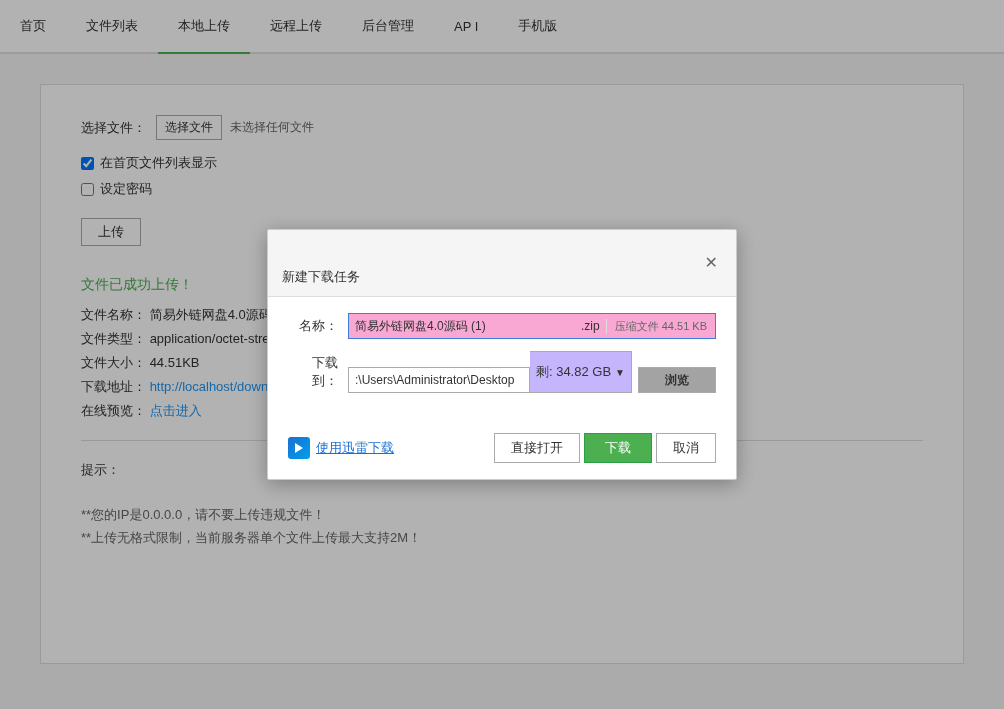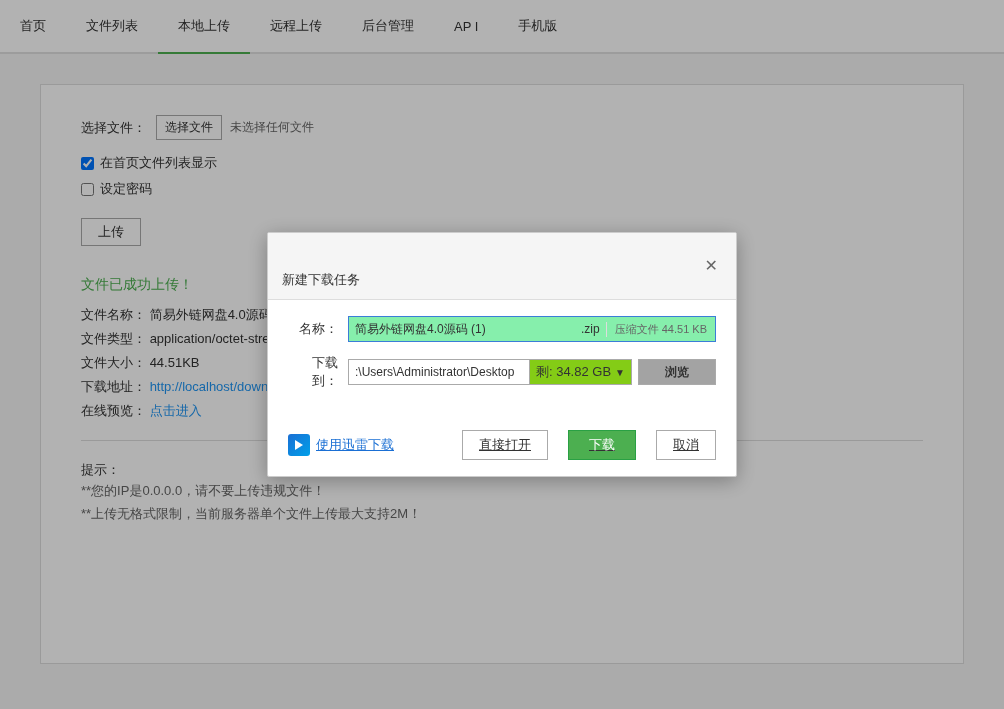--- a/index.html
+++ b/index.html
@@ -115,21 +115,21 @@
     .divider {
       border: none;
       border-top: 1px solid #ddd;
       margin: 20px 0;
     }
     .tips-section {
       margin-top: 20px;
     }
     .tips-title {
       color: #333;
-      margin-bottom: 0;
+      margin-bottom: 24px;
     }
     .tips-text {
       color: #666;
       line-height: 1.8;
       font-size: 13px;
     }
 
     
     .modal-overlay {
       position: fixed;
@@ -194,21 +194,21 @@
       padding: 4px 6px;
       font-size: 12px;
       color: #333;
       height: 26px;
     }
     .name-field-wrapper {
       flex: 1;
       display: flex;
       align-items: center;
       border: 1px solid #3b7dd8;
-      background: #86efac;
+      background: #f9a8d4;
       height: 26px;
     }
     .name-field-input {
       flex: 1;
       border: none;
       outline: none;
       padding: 4px 6px;
       font-size: 12px;
       color: #333;
       background: transparent;
@@ -235,26 +235,26 @@
       flex: 1;
       border: 1px solid #aaa;
       padding: 4px 6px;
       font-size: 12px;
       color: #333;
       height: 26px;
     }
     .download-to-arrow {
       border: 1px solid #aaa;
       border-left: none;
-      padding: 4px 6px;
+      padding: 20px 6px;
       cursor: pointer;
       height: 26px;
       display: flex;
       align-items: center;
-      background: #84cc16;
+      background: #c4b5fd;
     }
     .browse-btn {
       margin-left: 6px;
       border: 1px solid #aaa;
       padding: 3px 26px;
       cursor: pointer;
       font-size: 12px;
       background: #a3a3a3;
       height: 26px;
       color: #333;
@@ -282,22 +282,21 @@
       justify-content: center;
     }
     .xunlei-link {
       color: #1a6fd4;
       text-decoration: underline;
       cursor: pointer;
       font-size: 13px;
     }
     .footer-btns {
       display: flex;
-      gap: 20px;
-      text-decoration: underline;
+      gap: 4px;
     }
     .btn-open {
       border: 1px solid #aaa;
       padding: 5px 16px;
       cursor: pointer;
       font-size: 13px;
       background: #fff;
       color: #333;
     }
     .btn-download {

